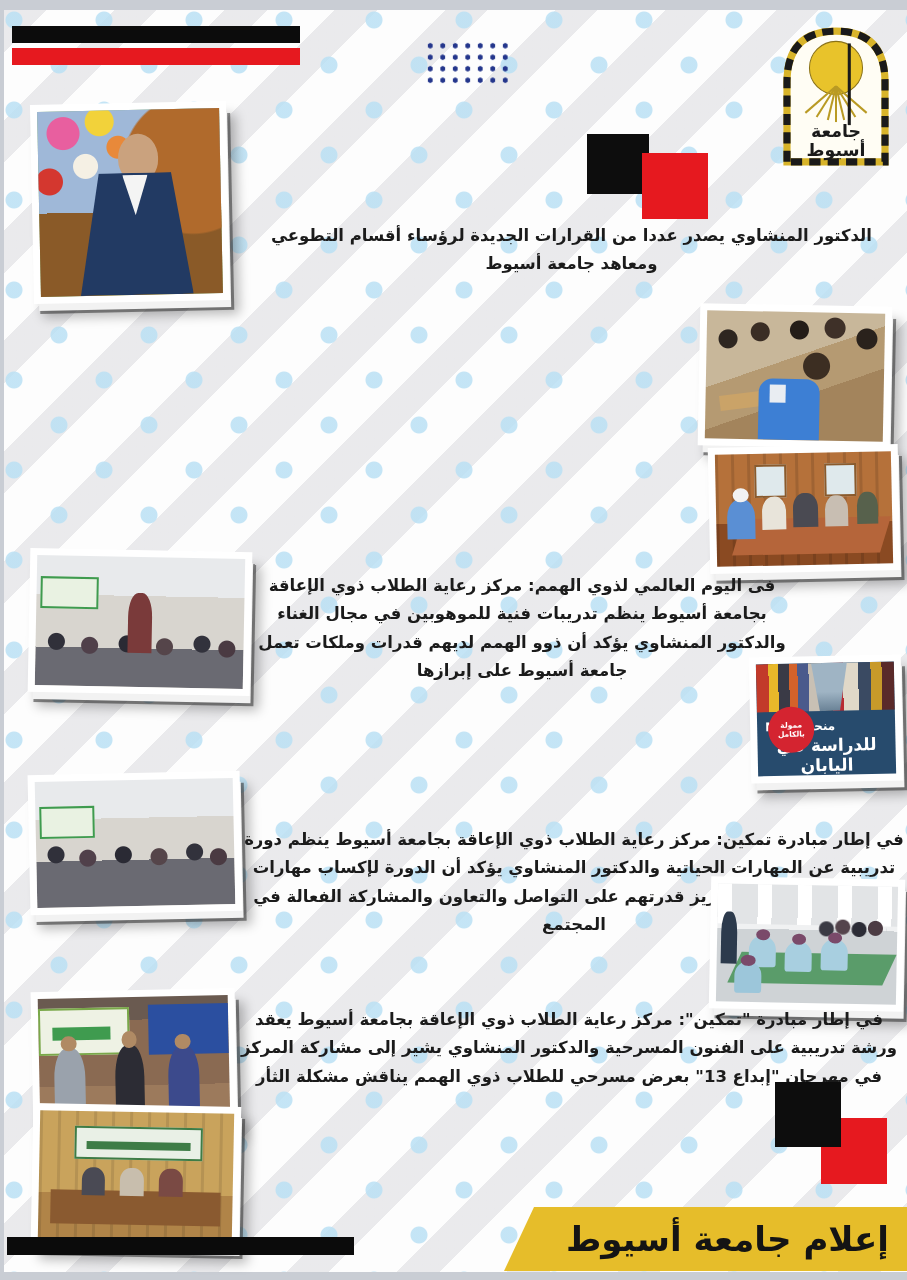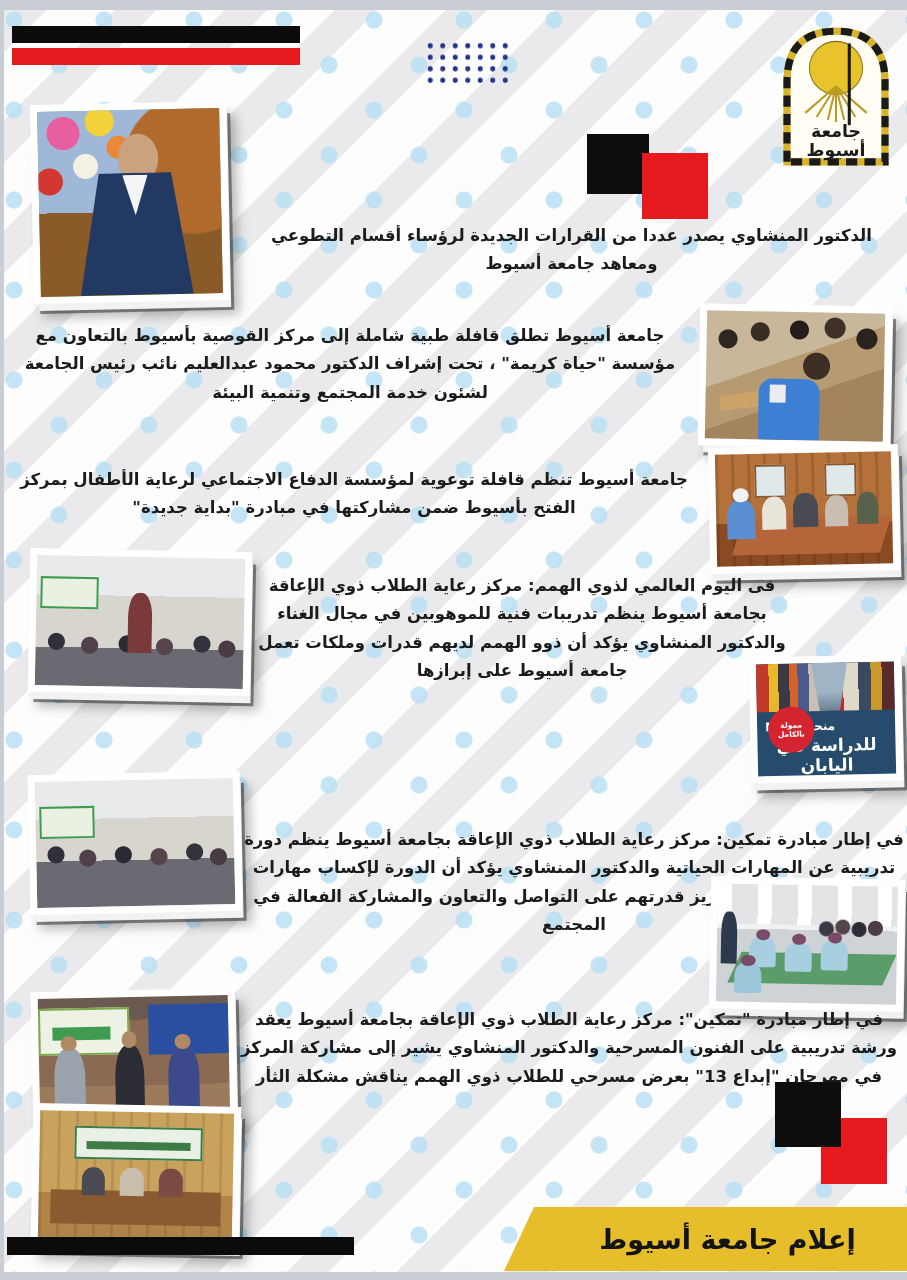--- a/index.html
+++ b/index.html
@@ -144,21 +144,21 @@
   .ph9 .tbl{position:absolute;left:6%;top:62%;width:88%;height:26%;background:#8a5a30;}
   .ph9 .s1,.ph9 .s2,.ph9 .s3{position:absolute;top:44%;width:12%;height:22%;border-radius:45% 45% 0 0;}
   .ph9 .s1{left:22%;background:#4a4a54;} .ph9 .s2{left:42%;background:#c8bead;} .ph9 .s3{left:62%;background:#7a4a44;}
   
   .bottom-bar{position:absolute;left:3px;top:1227px;width:347px;height:18px;background:#0b0b0b;}
   .banner{
     position:absolute;left:500px;top:1197px;width:407px;height:64px;
     background:#e6bd2a;clip-path:polygon(30px 0,100% 0,100% 100%,0 100%);
     display:flex;align-items:center;justify-content:center;
   }
-  .banner span{font-size:27px;font-weight:bold;color:#141414;direction:rtl;padding-left:40px;}
+  .banner span{font-size:34px;font-weight:bold;color:#141414;direction:rtl;padding-left:40px;}
 </style>
 </head>
 <body>
 
 <div class="page">
 
   <div class="flag black"></div>
   <div class="flag red"></div>
   <div class="dot-grid"></div>
 
@@ -187,29 +187,27 @@
 
   <div class="polaroid r-l" style="left:28px;top:93px;width:182px;height:185px;">
     <div class="pic ph1">
         <div class="head"></div>
         <div class="suit"></div>
         <div class="shirt"></div>
       </div>
   </div>
   <div class="news-text" style="left:245px;top:212px;width:645px;">الدكتور المنشاوي يصدر عددا من القرارات الجديدة لرؤساء أقسام  التطوعي ومعاهد جامعة أسيوط</div>
 
-  <div class="news-text" style="left:10px;top:312px;width:672px;">جامعة أسيوط تطلق قافلة طبية شاملة إلى مركز القوصية بأسيوط بالتعاون مع مؤسسة "حياة كريمة" ، تحت إشراف الدكتور محمود عبدالعليم نائب رئيس الجامعة لشئون خدمة المجتمع وتنمية البيئة</div>
   <div class="polaroid r-r" style="left:695px;top:295px;width:178px;height:128px;">
     <div class="pic ph2">
         <div class="table"></div>
         <div class="vest"></div>
       </div>
   </div>
 
-  <div class="news-text" style="left:5px;top:456px;width:690px;">جامعة أسيوط تنظم قافلة توعوية لمؤسسة الدفاع الاجتماعي لرعاية الأطفال بمركز الفتح بأسيوط ضمن مشاركتها في مبادرة "بداية جديدة"</div>
   <div class="polaroid r-l" style="left:705px;top:436px;width:176px;height:112px;">
     <div class="pic ph3">
         <div class="win1"></div>
         <div class="win2"></div>
         <div class="tbl"></div>
       <div class="p1"></div>
         <div class="p2"></div>
         <div class="p3"></div>
         <div class="p4"></div>
         <div class="p5"></div>

